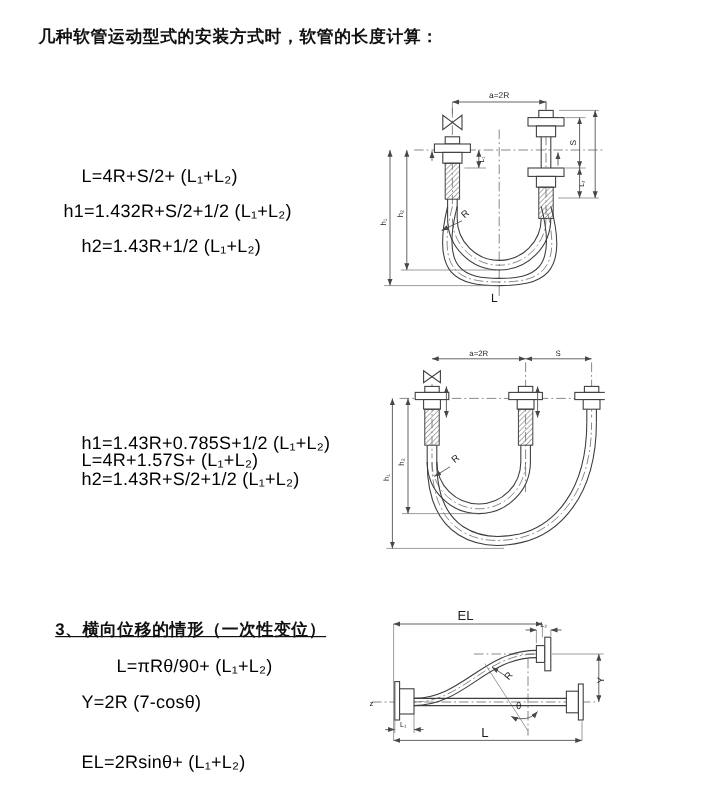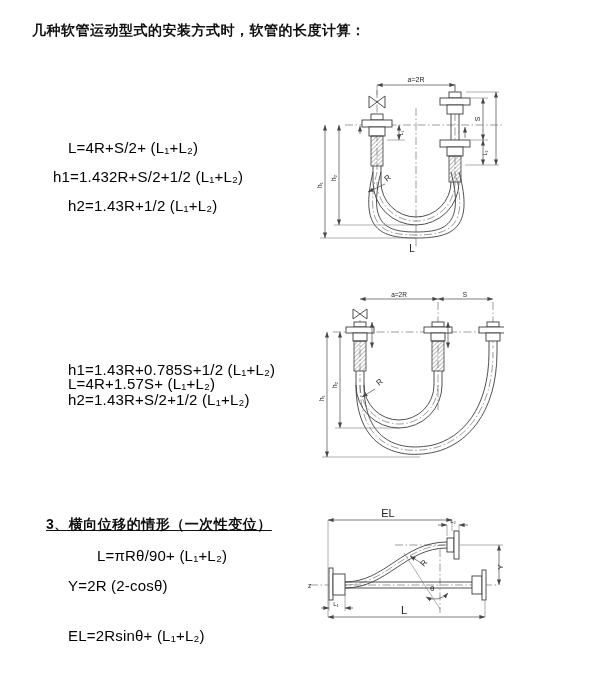--- a/index.html
+++ b/index.html
@@ -30,21 +30,21 @@
   <div class="formula" style="left:68px;top:139px;">L=4R+S/2+ (L₁+L₂)</div>
   <div class="formula" style="left:53px;top:168px;">h1=1.432R+S/2+1/2 (L₁+L₂)</div>
   <div class="formula" style="left:68px;top:197px;">h2=1.43R+1/2 (L₁+L₂)</div>
 
   <div class="formula" style="left:68px;top:331px;margin-top:44px;">L=4R+1.57S+ (L₁+L₂)</div>
   <div class="formula" style="left:68px;top:361px;">h1=1.43R+0.785S+1/2 (L₁+L₂)</div>
   <div class="formula" style="left:68px;top:391px;">h2=1.43R+S/2+1/2 (L₁+L₂)</div>
 
   <div class="sec-head" style="left:46px;top:516px;text-decoration:underline;">3、横向位移的情形（一次性变位）</div>
   <div class="formula" style="left:68px;top:547px;margin-left:29px;">L=πRθ/90+ (L₁+L₂)</div>
-  <div class="formula" style="left:68px;top:577px;">Y=2R (2-cosθ)</div>
+  <div class="formula" style="left:68px;top:577px;">Y=2R (7-cosθ)</div>
   <div class="formula" style="left:68px;top:606px;margin-top:21px;">EL=2Rsinθ+ (L₁+L₂)</div>
 
   <svg class="diag" style="left:315px;top:70px;" width="275" height="190" viewBox="0 0 275 190">
     <defs>
       <marker id="ar1" markerWidth="9" markerHeight="7" refX="8" refY="3" orient="auto-start-reverse">
         <path d="M0,0 L8,3 L0,6 z" fill="#474747"></path>
       </marker>
       <pattern id="hp1" patternUnits="userSpaceOnUse" width="3" height="3" patternTransform="rotate(45)">
         <path d="M0,0 L0,3" stroke="#777" stroke-width="1"></path>
       </pattern>

